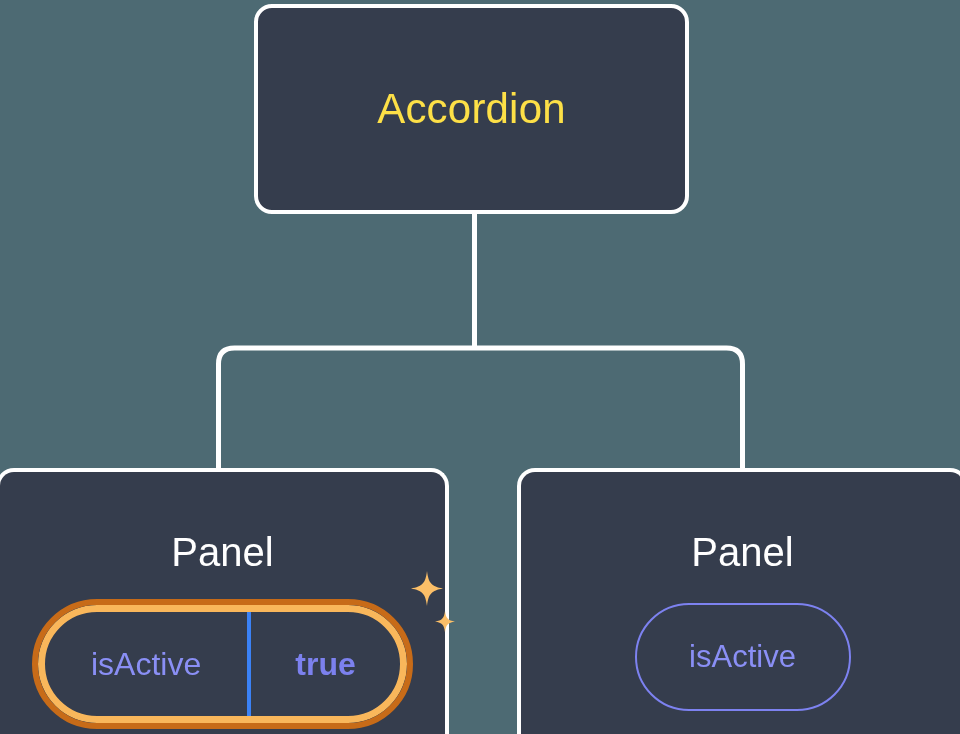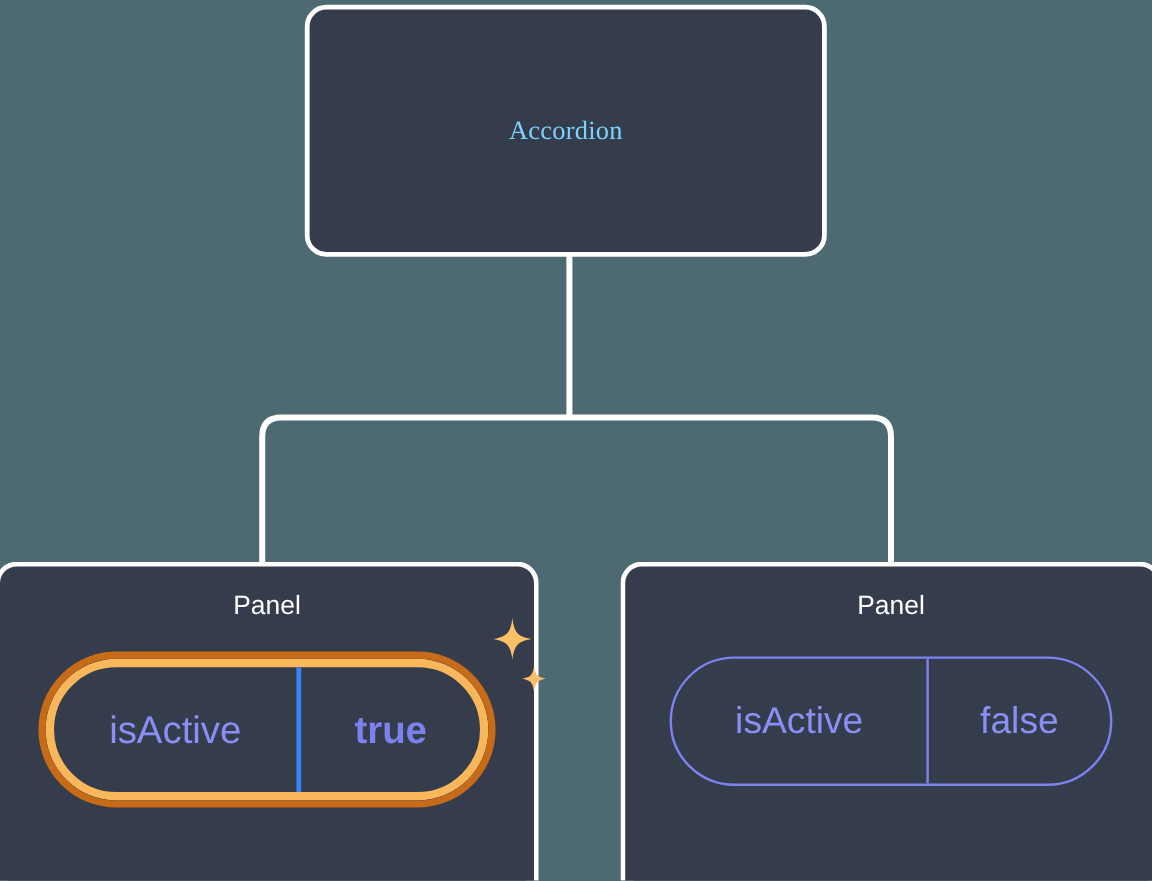--- a/index.html
+++ b/index.html
@@ -44,26 +44,25 @@
 
   
   #node-accordion {
     left: 254px;
     top: 4px;
     width: 435px;
     height: 210px;
     justify-content: center;
   }
   .root-title {
-    color: #7dd3fc;
-    font-size: 22px;
+    color: #fde047;
+    font-size: 42px;
     line-height: 1;
     letter-spacing: 0.2px;
     font-weight: 400;
-    font-family: Liberation Serif, serif;
   }
 
   
   .panel-node {
     top: 468px;
     height: 266px;
     padding-top: 22px;
     border-bottom: none;
     border-bottom-left-radius: 0;
     border-bottom-right-radius: 0;
@@ -72,24 +71,25 @@
     left: -4px;
     width: 453px;
   }
   #node-panel-right {
     left: 517px;
     width: 451px;
   }
 
   .panel-title {
     color: #ffffff;
-    font-size: 22px;
+    font-size: 40px;
     line-height: 1;
     font-weight: 400;
     margin-bottom: 27px;
+    margin-top: 38px;
   }
   #node-panel-right .panel-title { margin-bottom: 31px; }
 
   
   .pill-wrap {
     position: relative;
   }
   .pill {
     display: flex;
     align-items: stretch;
@@ -199,18 +199,17 @@
       </svg>
     </div>
   </div>
 
   <div class="node panel-node" id="node-panel-right">
     <div class="panel-title">Panel</div>
 
     <div class="pill-wrap">
       <div class="pill pill-plain">
         <div class="pill-cell cell-key">isActive</div>
-        <div class="pill-cell cell-value">false</div>
       </div>
     </div>
   </div>
 
 </div>
 
 </body></html>

